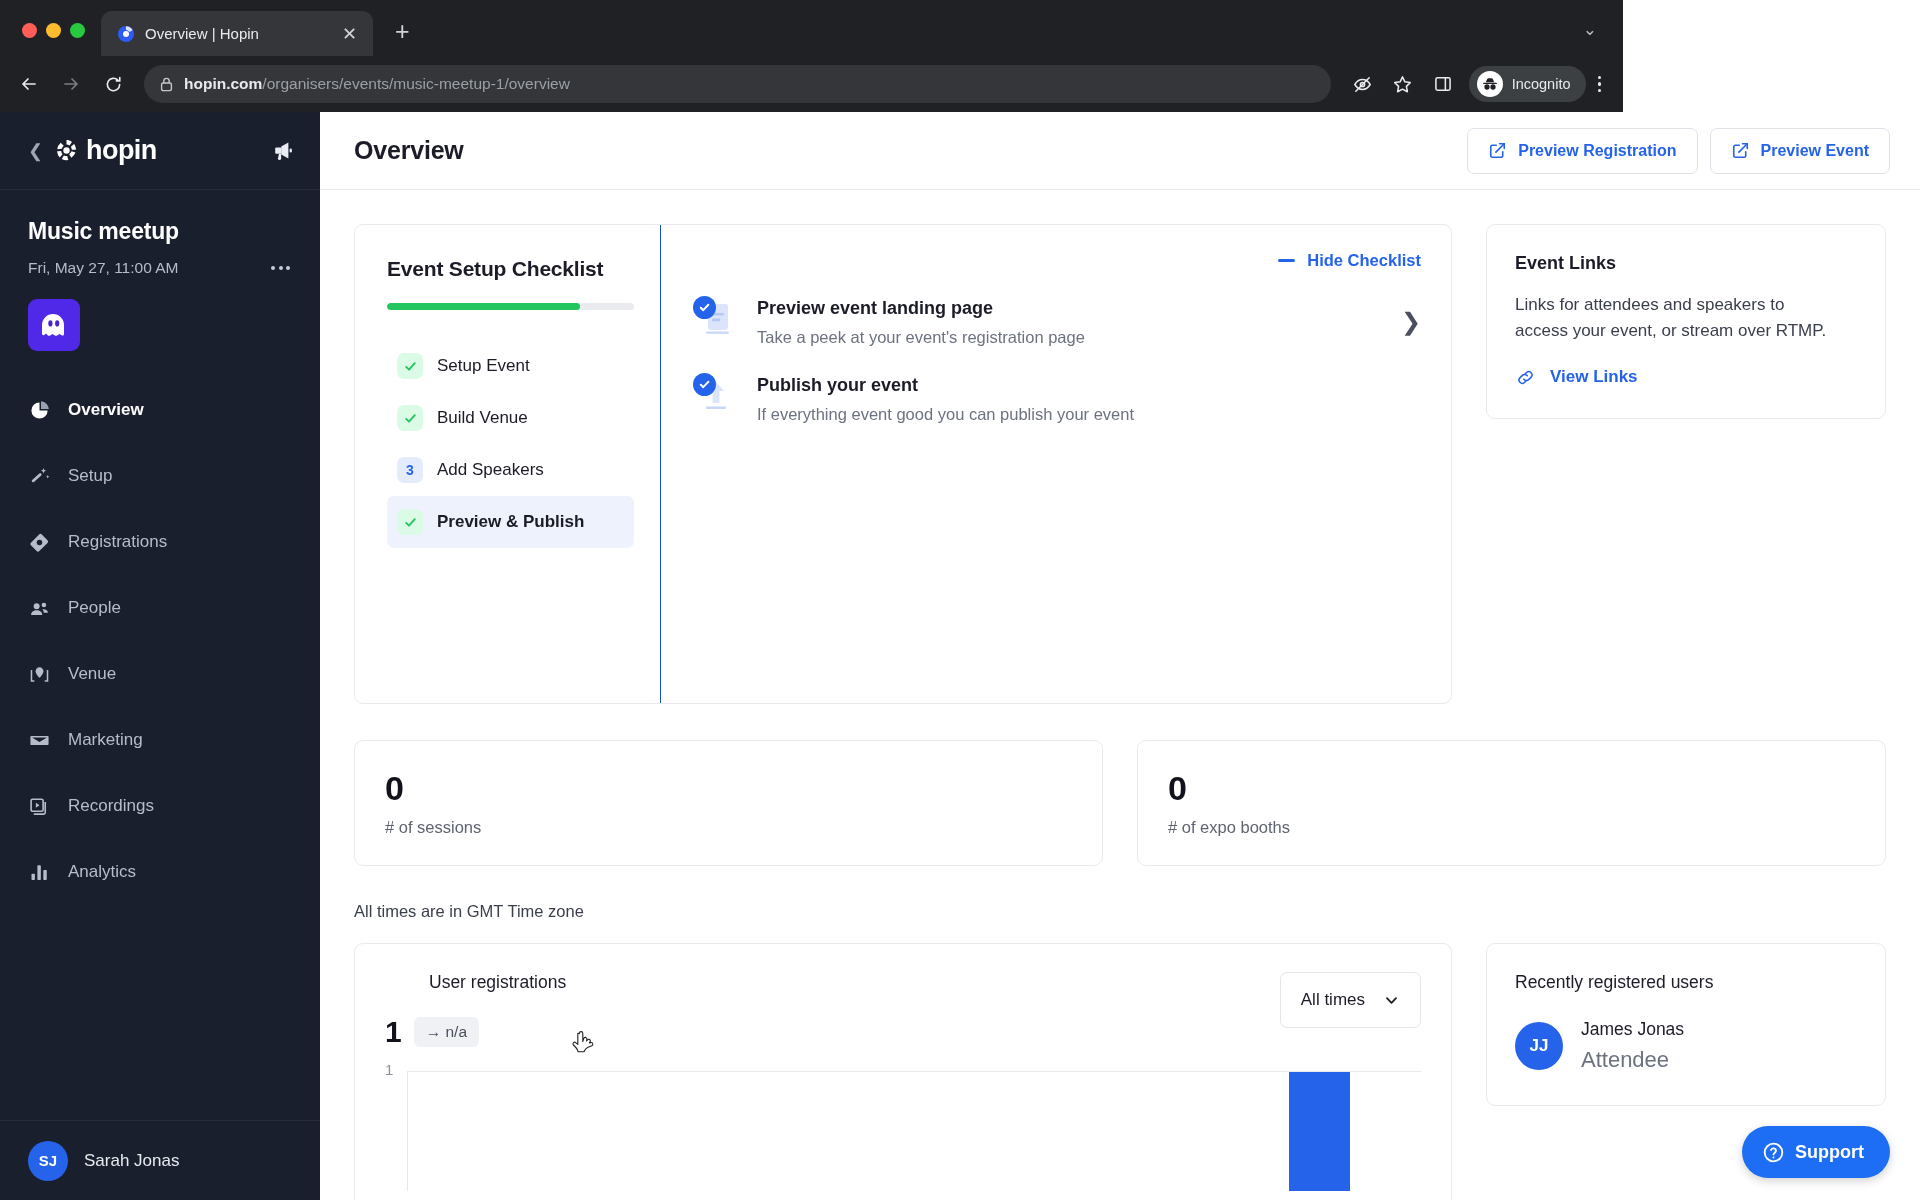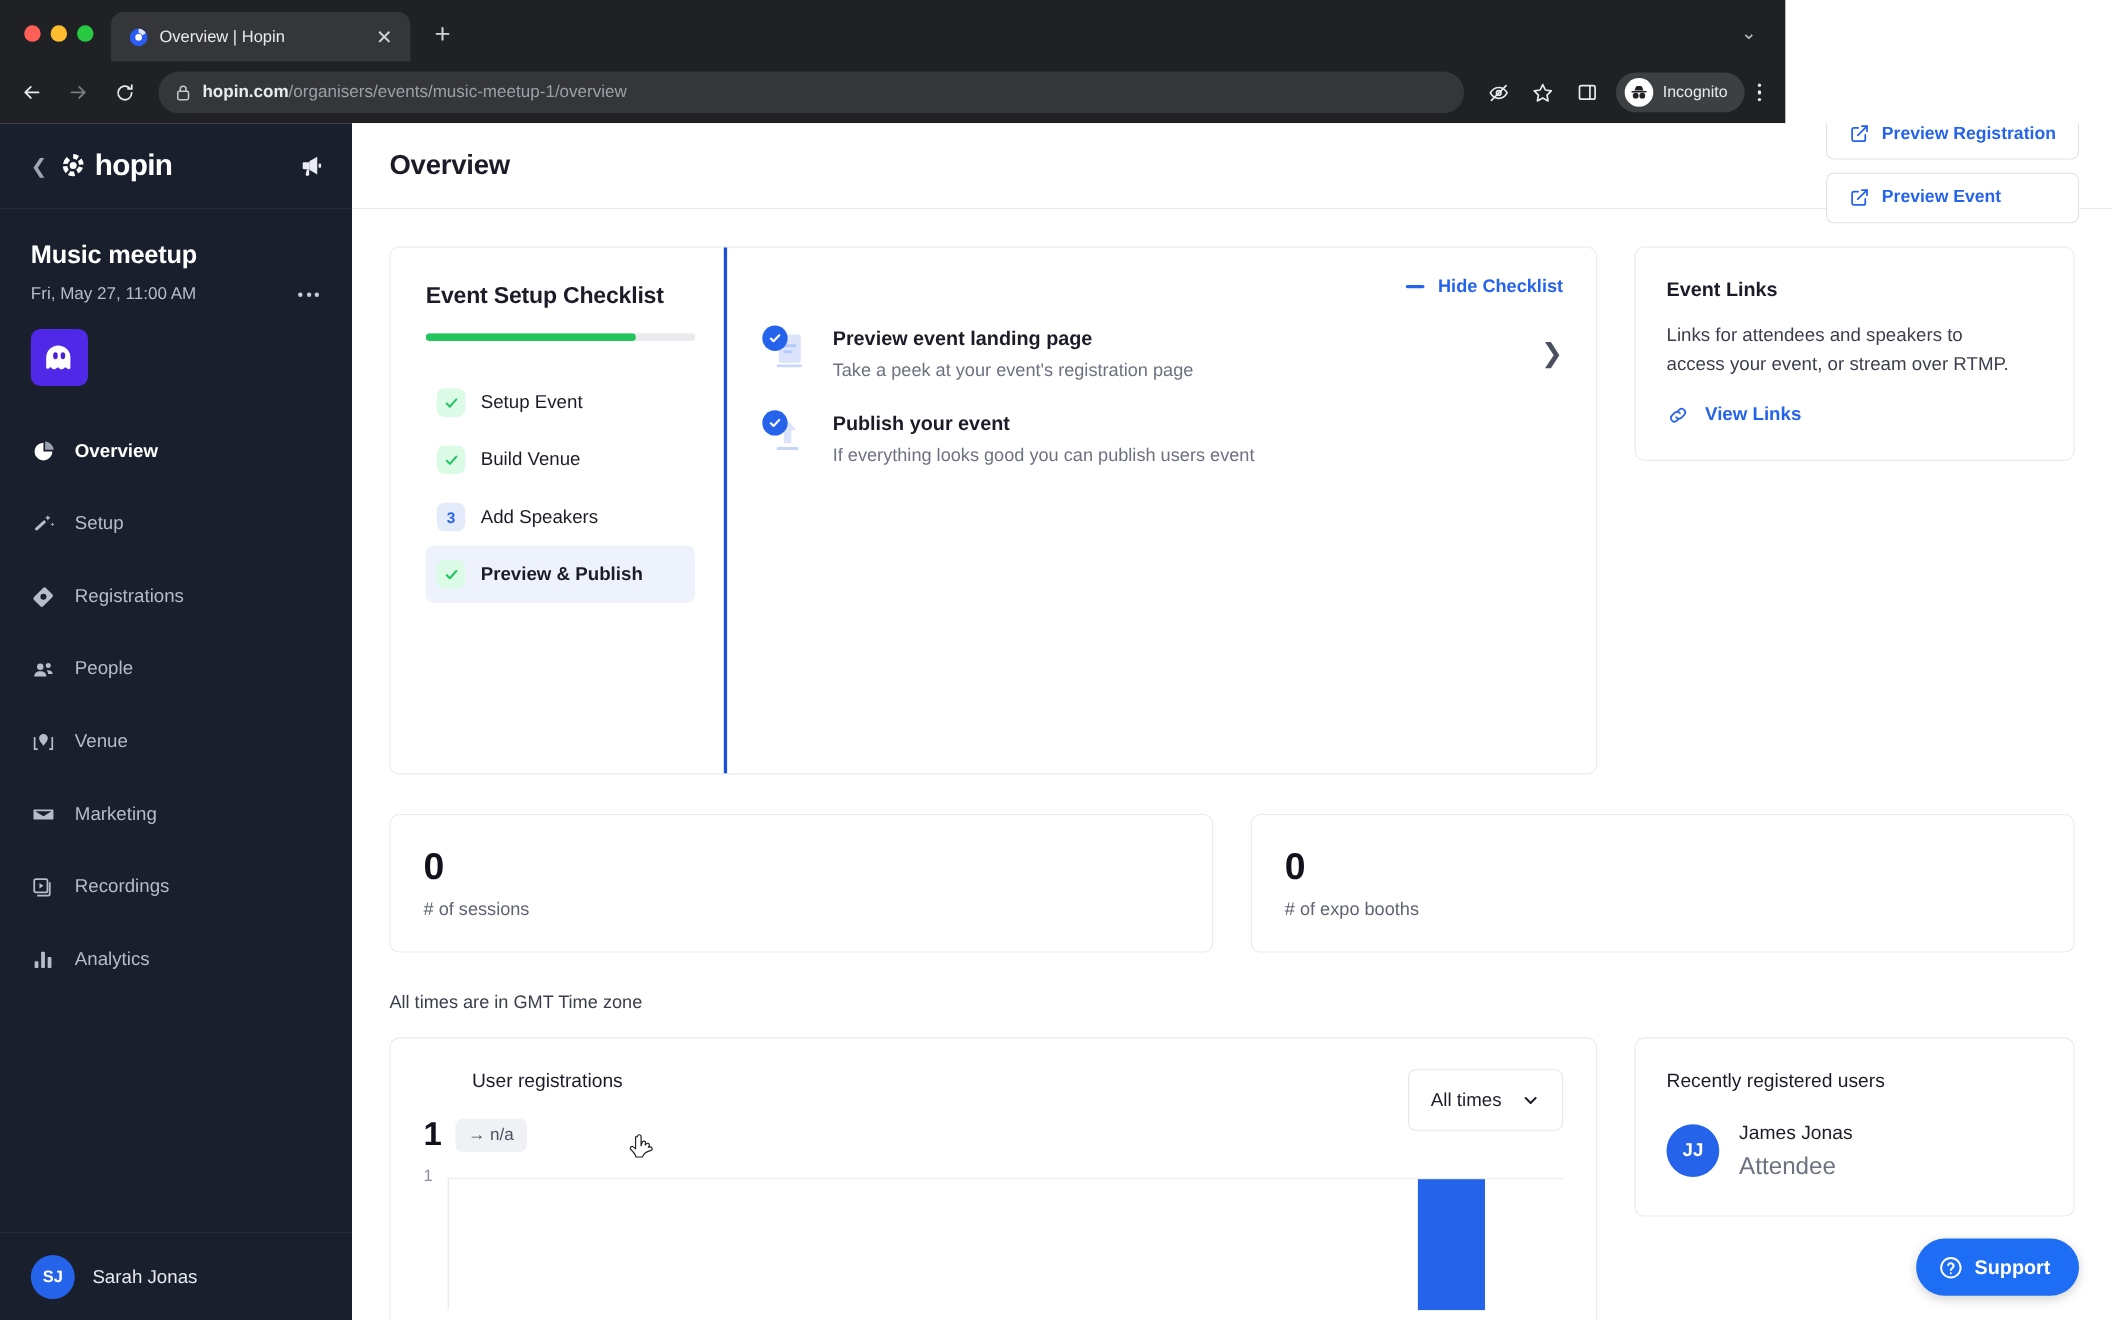--- a/index.html
+++ b/index.html
@@ -124,36 +124,36 @@
   #user-name { color: #e7eaef; font-size: 17px; }
 
   
   #main { flex: 1; background: #ffffff; display: flex; flex-direction: column; overflow: hidden; }
   #main-header {
     height: 78px; display: flex; align-items: center;
     padding: 0 30px 0 34px; border-bottom: 1px solid #e8eaee;
     flex: 0 0 78px;
   }
   #page-title { font-size: 25px; font-weight: 700; color: #1c1c28; letter-spacing: -0.2px; }
-  #header-actions { margin-left: auto; display: flex; gap: 12px; flex-direction: column; }
+  #header-actions { margin-left: auto; display: flex; gap: 12px; }
   .outline-btn {
     display: flex; align-items: center; gap: 11px;
     height: 46px; padding: 0 20px;
     border: 1px solid #dfe2e8; border-radius: 7px;
     background: #fff; color: #2563eb; font-size: 16px; font-weight: 700;
     cursor: pointer; white-space: nowrap;
   }
 
   #main-scroll { flex: 1; overflow: hidden; padding: 34px 34px 0 34px; }
 
   .card { background: #fff; border: 1px solid #e8eaee; border-radius: 9px; }
 
   #top-row { display: flex; gap: 34px; align-items: flex-start; }
   #checklist-card { flex: 1; display: flex; min-height: 480px; }
-  #checklist-left { width: 306px; flex: 0 0 306px; border-right: 3px solid #1d4ed8; padding: 32px 26px 26px 32px; }
+  #checklist-left { width: 306px; flex: 0 0 306px; border-right: 1px solid #1d4ed8; padding: 32px 26px 26px 32px; }
   #checklist-title { font-size: 21px; font-weight: 700; color: #1c1c28; letter-spacing: -0.2px; }
   #progress-track { height: 7px; border-radius: 4px; background: #e9ebef; margin-top: 22px; overflow: hidden; }
   #progress-fill { height: 100%; background: #22c55e; border-radius: 4px; }
   #checklist-steps { margin-top: 30px; }
   .step-row {
     display: flex; align-items: center; gap: 14px;
     height: 52px; padding: 0 10px; border-radius: 7px; cursor: pointer;
     font-size: 17px; color: #1c1c28;
   }
   .step-row.current { background: #eef2fd; font-weight: 700; }
@@ -574,21 +574,21 @@
                   <rect x="9" y="29.4" width="20" height="2.6" rx="1.3" fill="#c8d6f8"></rect>
                 </svg>
                 <span class="task-check">
                   <svg width="13" height="13" viewBox="0 0 14 14" fill="none" stroke="#ffffff" stroke-width="2.1" stroke-linecap="round" stroke-linejoin="round">
                       <path d="M3 7.3l2.6 2.6L11.2 4"></path>
                     </svg>
                 </span>
               </span>
               <span class="task-body">
                 <span class="task-title">Publish your event</span>
-                <div class="task-desc">If everything looks good you can publish users event</div>
+                <div class="task-desc">If everything event good you can publish your event</div>
               </span>
             </div>
           </div>
         </section>
 
         <section id="event-links-card" class="card">
           <div id="event-links-title">Event Links</div>
           <div id="event-links-desc">Links for attendees and speakers to access your event, or stream over RTMP.</div>
           <div id="view-links-row">
             <svg width="21" height="21" viewBox="0 0 22 22" fill="none" stroke="#2563eb" stroke-width="1.6" stroke-linecap="round">

